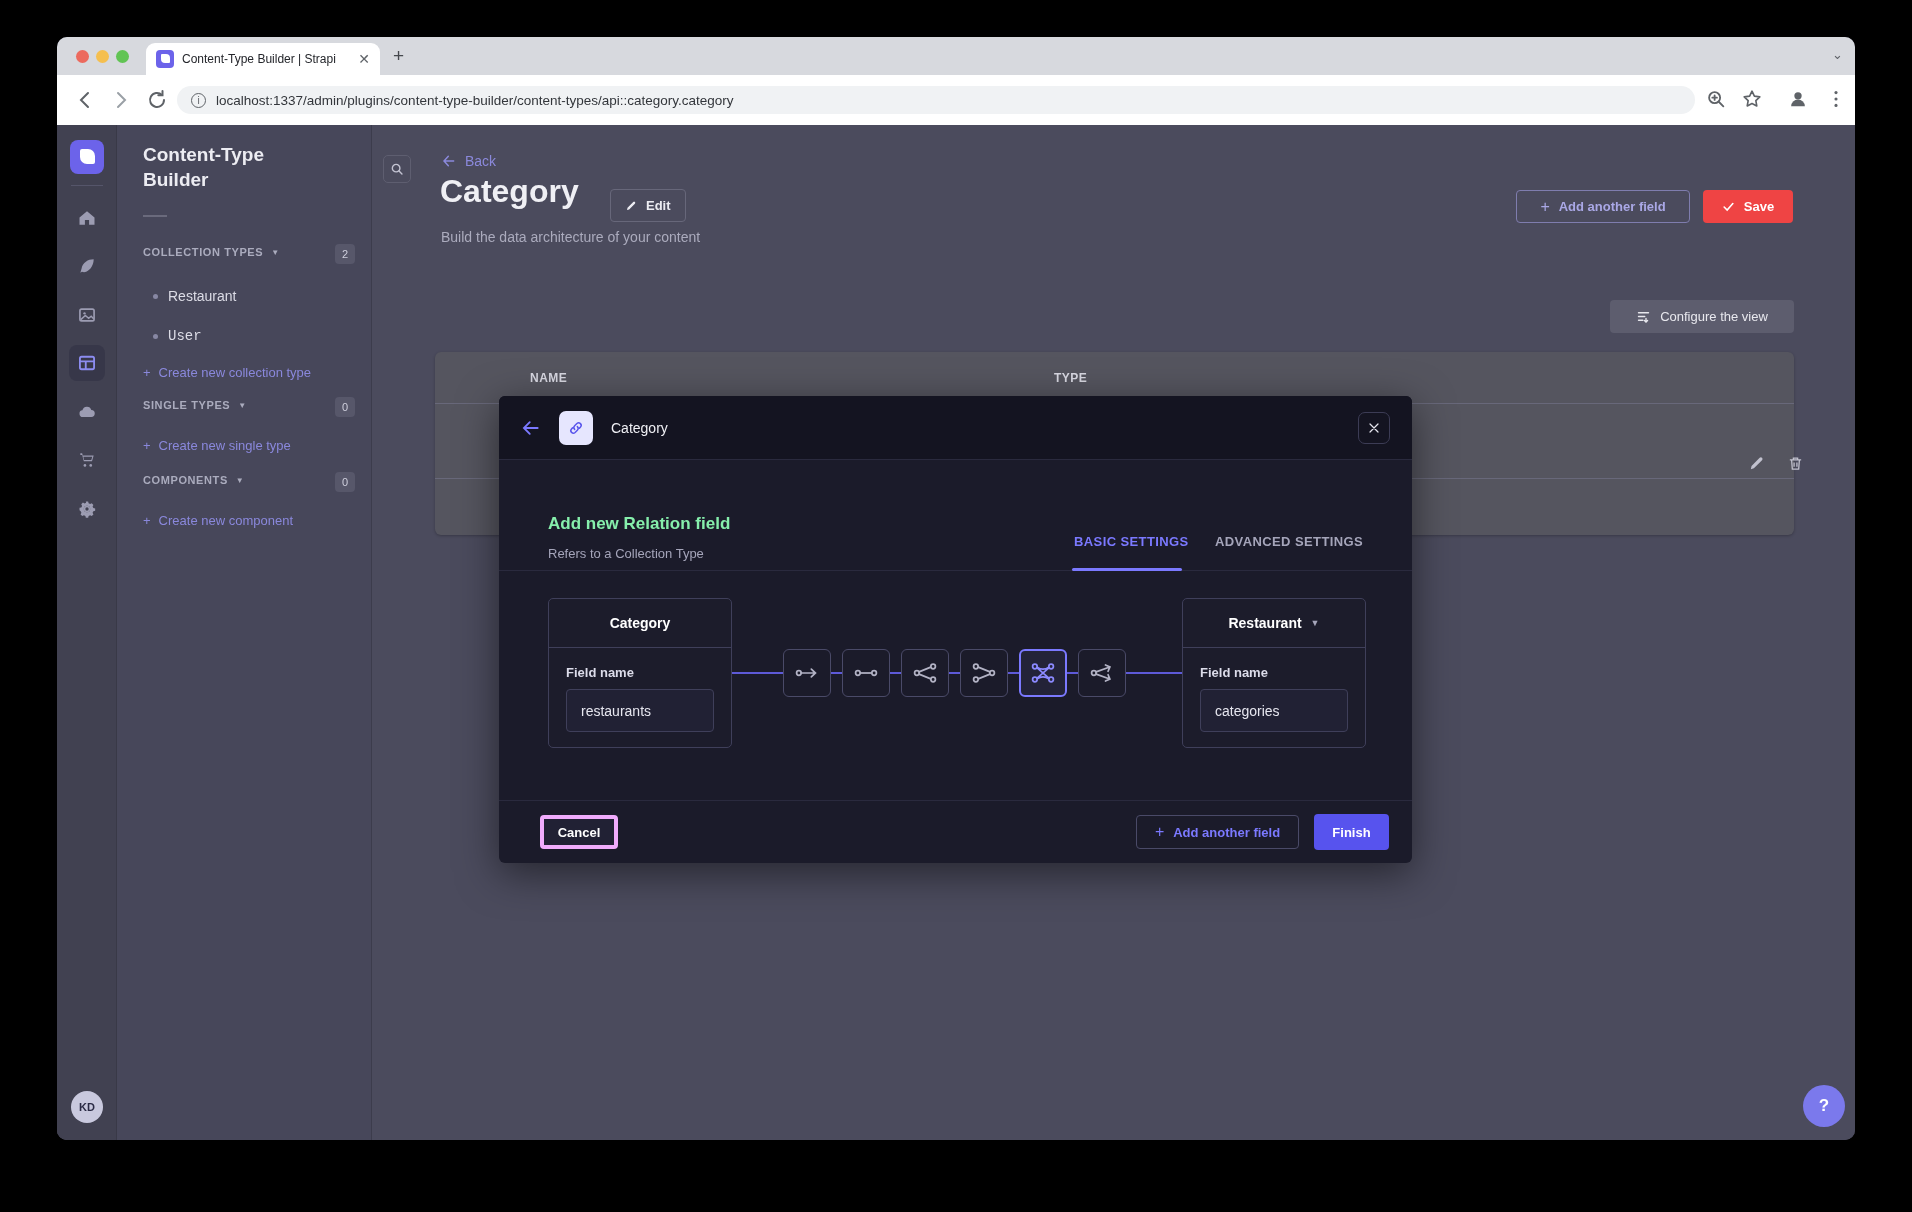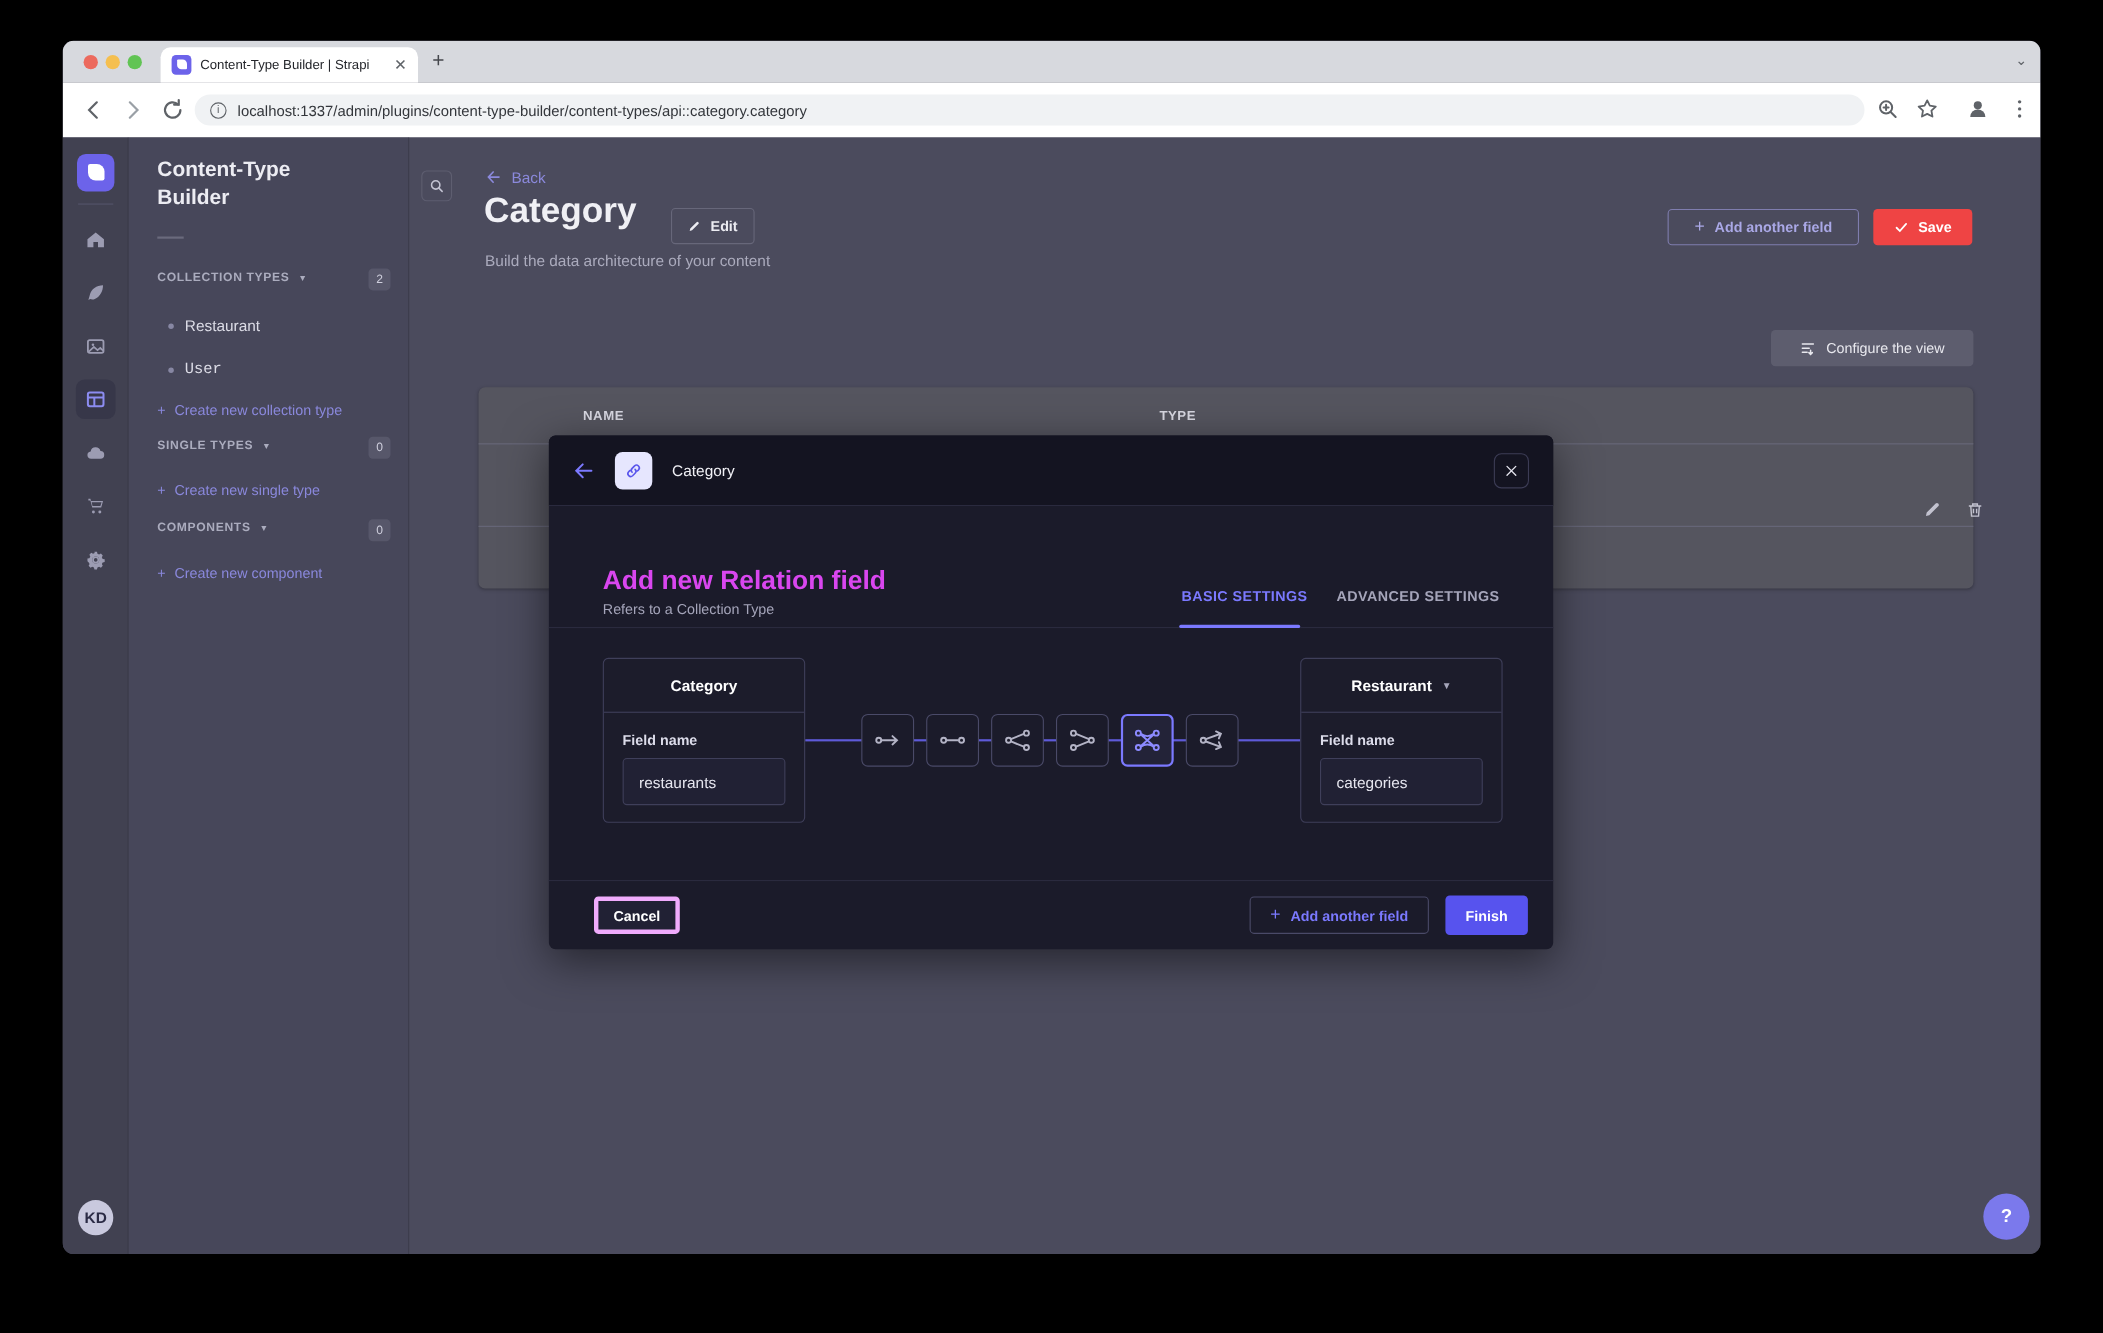--- a/index.html
+++ b/index.html
@@ -43,21 +43,21 @@
           border-right:1px solid #393947; }
   .rail-ic { position:absolute; left:50%; transform:translateX(-50%); width:36px; height:36px;
              display:flex; align-items:center; justify-content:center; color:#9c9cb2; border-radius:8px; }
   .rail-ic svg{ width:20px; height:20px; }
   .logo-sq { width:34px; height:34px; background:#6c63ea; border-radius:8px; position:relative; }
   .logo-sq span{ position:absolute; left:10px; top:9px; width:15px; height:15px; background:#fff;
                  border-radius:2px 7px 2px 7px; }
   .rail-sep { position:absolute; left:14px; top:60px; width:32px; height:1px; background:#55556a; }
   .rail-ic.active { background:#373749; color:#8c8cf0; }
   .rail-avatar { position:absolute; left:14px; top:966px; width:32px; height:32px; border-radius:50%;
-                 background:#c9c9de; color:#2b2b45; font-size:14px; font-weight:bold;
+                 background:#c9c9de; color:#2b2b45; font-size:11px; font-weight:bold;
                  display:flex; align-items:center; justify-content:center; }
 
   .sidebar { position:absolute; left:60px; top:0; width:255px; height:100%; background:#47475a;
              border-right:1px solid #3c3c4c; }
   .sb-title { position:absolute; left:26px; top:18px; width:160px; font-size:19px; font-weight:bold;
               color:#ececf2; line-height:1.3; }
   .sb-search { position:absolute; left:266px; top:30px; width:28px; height:28px; border-radius:5px;
                border:1px solid #5e5e70; color:#c3c3d2; display:flex; align-items:center; justify-content:center; }
   .sb-search svg{ width:14px; height:14px; }
   .sb-sep { position:absolute; left:26px; top:90px; width:24px; height:2px; background:#6a6a7c; }
@@ -116,21 +116,21 @@
   .m-back { position:absolute; left:22px; top:22px; color:#7b79ff; width:20px; height:20px; }
   .m-back svg{ width:20px; height:20px; }
   .m-linksq { position:absolute; left:60px; top:15px; width:34px; height:34px; border-radius:7px;
               background:#e6e6fe; display:flex; align-items:center; justify-content:center; }
   .m-linksq svg{ width:18px; height:18px; color:#5a56ec; }
   .m-htitle { position:absolute; left:112px; top:24px; font-size:14px; color:#f0f0f5; }
   .m-close { position:absolute; right:22px; top:16px; width:32px; height:32px; border-radius:7px;
              border:1px solid #3c3c55; color:#e6e6ef; display:flex; align-items:center;
              justify-content:center; background:transparent; }
   .m-close svg{ width:12px; height:12px; }
-  .m-title { position:absolute; left:49px; top:118px; font-size:24px; font-weight:bold; color:#d946ef; }
+  .m-title { position:absolute; left:49px; top:118px; font-size:17px; font-weight:bold; color:#86efac; }
   .m-sub { position:absolute; left:49px; top:150px; font-size:13px; color:#a5a5ba; }
   .m-tab { position:absolute; top:138px; font-size:13px; font-weight:bold; letter-spacing:.4px; }
   .m-tab.active { color:#7b79ff; } .m-tab.inactive { color:#a5a5ba; }
   .m-tabline { position:absolute; left:0; top:174px; width:100%; height:1px; background:#2a2a3e; }
   .m-tabline-active { position:absolute; left:573px; top:172px; width:110px; height:3px;
                       background:#7b79ff; border-radius:2px; }
   .rel-card { position:absolute; top:202px; width:184px; height:150px; background:#1c1c2b;
               border:1px solid #3f3f5a; border-radius:5px; }
   .rel-card.left { left:49px; } .rel-card.right { left:683px; }
   .rc-head { height:49px; border-bottom:1px solid #3f3f5a; display:flex; align-items:center;

